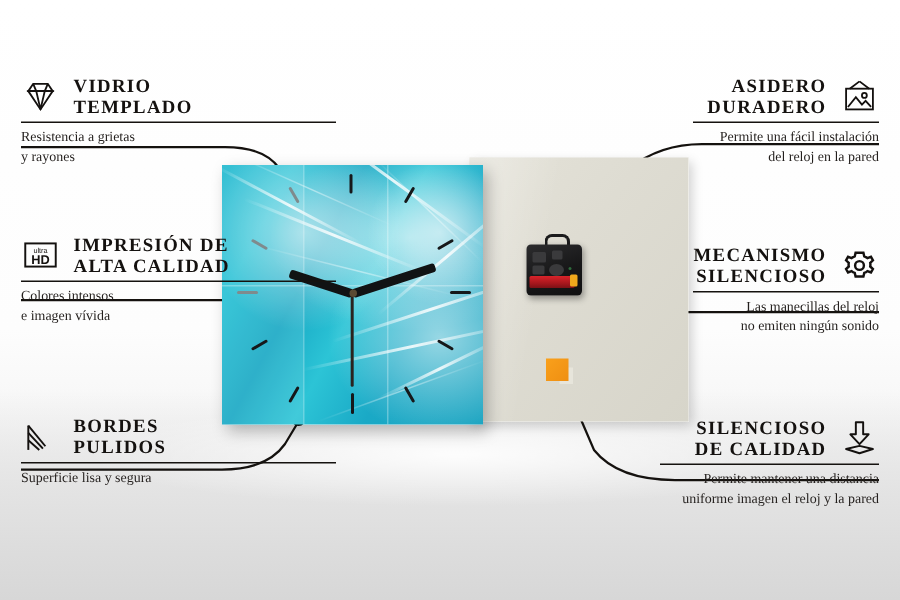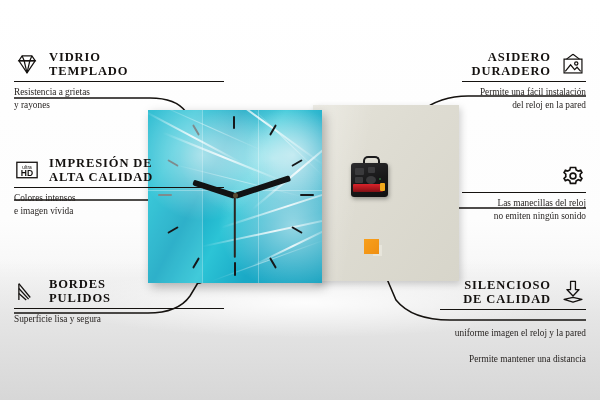--- a/index.html
+++ b/index.html
@@ -263,20 +263,24 @@
       </div>
     </div>
     <div class="rule"></div>
     <div class="desc">
       <div>Superficie lisa y segura</div>
     </div>
   </div>
 
   <div class="feat right" id="f-mecanismo">
     <div class="head">
+      <div class="titles">
+        <div class="t1">MECANISMO</div>
+        <div class="t2">SILENCIOSO</div>
+      </div>
       <svg class="ico" viewBox="0 0 32 32">
         <g fill="none" stroke="#14110f" stroke-width="2">
           <path d="M16,5.5 l3.2,0 l.7,3.0 a8,8 0 0 1 2.6,1.5 l2.9,-1.1 l1.6,2.8 l-2.2,2.1 a8,8 0 0 1 0,3.0 l2.2,2.1 l-1.6,2.8 l-2.9,-1.1 a8,8 0 0 1 -2.6,1.5 l-.7,3.0 l-3.2,0 l-3.2,0 l-.7,-3.0 a8,8 0 0 1 -2.6,-1.5 l-2.9,1.1 l-1.6,-2.8 l2.2,-2.1 a8,8 0 0 1 0,-3.0 l-2.2,-2.1 l1.6,-2.8 l2.9,1.1 a8,8 0 0 1 2.6,-1.5 l.7,-3.0 Z"></path>
           <circle cx="16" cy="16" r="3.6"></circle>
         </g>
       </svg>
     </div>
     <div class="rule"></div>
     <div class="desc" style="position:relative;">
       <div class="rdesc-wrap" style="top:0;">Las manecillas del reloj</div>
@@ -293,19 +297,19 @@
       </div>
       <svg class="ico" viewBox="0 0 32 32">
         <g fill="none" stroke="#14110f" stroke-width="1.6" stroke-linejoin="round">
           <path d="M13,3 L19,3 L19,13 L23.5,13 L16,21 L8.5,13 L13,13 Z"></path>
           <path d="M16,22.5 L27,25 L16,28.5 L5,25 Z"></path>
         </g>
       </svg>
     </div>
     <div class="rule"></div>
     <div class="desc" style="position:relative;">
-      <div class="rdesc-wrap" style="top:0;margin-top:39px;">Permite mantener una distancia</div>
+      <div class="rdesc-wrap" style="top:0;">Permite mantener una distancia</div>
       <div class="rdesc-wrap" style="top:12.5px;">uniforme imagen el reloj y la pared</div>
       <div style="height:26px;"></div>
     </div>
   </div>
 
 </div>
 
 </body></html>

